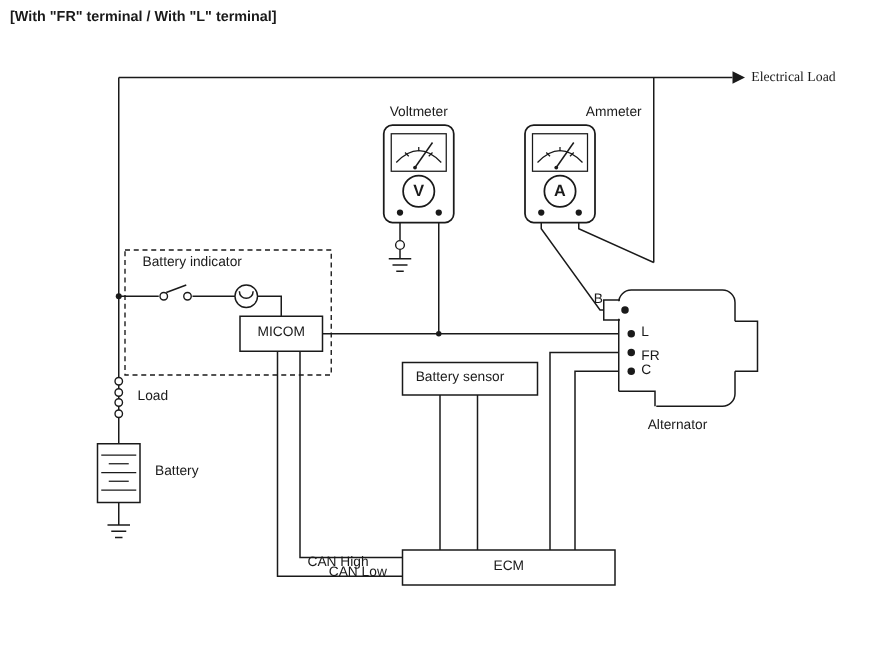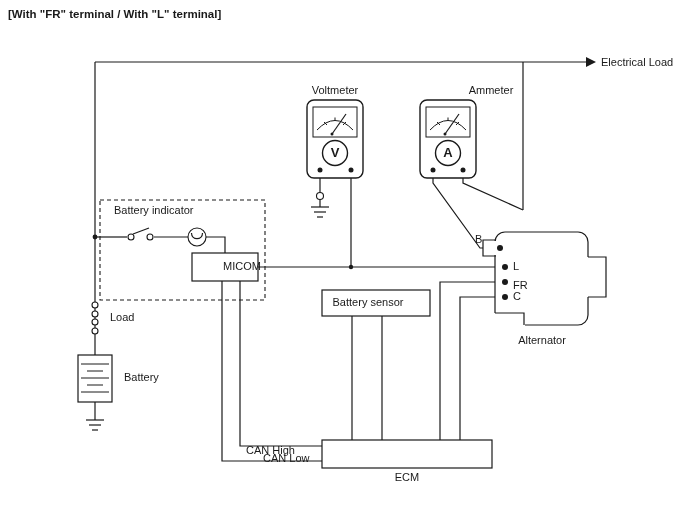--- a/index.html
+++ b/index.html
@@ -154,31 +154,31 @@
       <path class="thin" d="M459,122 L456,125"></path>
       <path class="w" d="M445,134 L459,114"></path>
       <circle class="dot" cx="445" cy="134" r="1.5"></circle>
       <circle class="w2" cx="448" cy="153" r="12.5"></circle>
       <circle class="dot" cx="433" cy="170" r="2.5"></circle>
       <circle class="dot" cx="463" cy="170" r="2.5"></circle>
     </g>
   </svg>
 
   <div class="lbl title" style="left:8px;top:8px;">[With "FR" terminal / With "L" terminal]</div>
-  <div class="lbl" style="left:601px;top:56px;">Electrical Load</div>
+  <div class="lbl" style="left:601px;top:56px;font-family:Liberation Serif, serif;">Electrical Load</div>
 
   <div class="lbl center" style="left:307px;top:84px;width:56px;">Voltmeter</div>
   <div class="lbl center" style="left:420px;top:84px;width:56px;margin-left:43px;">Ammeter</div>
   <div class="lbl meter-letter" style="left:323px;top:146px;width:24px;">V</div>
   <div class="lbl meter-letter" style="left:436px;top:146px;width:24px;">A</div>
 
   <div class="lbl" style="left:114px;top:204px;">Battery indicator</div>
-  <div class="lbl center" style="left:192px;top:260px;width:66px;margin-left:17px;">MICOM</div>
+  <div class="lbl center" style="left:192px;top:260px;width:66px;">MICOM</div>
   <div class="lbl center" style="left:322px;top:296px;width:92px;">Battery sensor</div>
-  <div class="lbl center" style="left:322px;top:471px;width:170px;text-align:center;">ECM</div>
+  <div class="lbl center" style="left:322px;top:447px;width:170px;text-align:center;">ECM</div>
   <div class="lbl center" style="left:492px;top:334px;width:100px;">Alternator</div>
 
   <div class="lbl" style="left:110px;top:311px;">Load</div>
   <div class="lbl" style="left:124px;top:371px;">Battery</div>
 
   <div class="lbl" style="left:246px;top:444px;">CAN High</div>
   <div class="lbl" style="left:231px;top:452px;margin-left:32px;">CAN Low</div>
 
   <div class="lbl" style="left:475px;top:233px;">B</div>
   <div class="lbl" style="left:513px;top:260px;">L</div>

